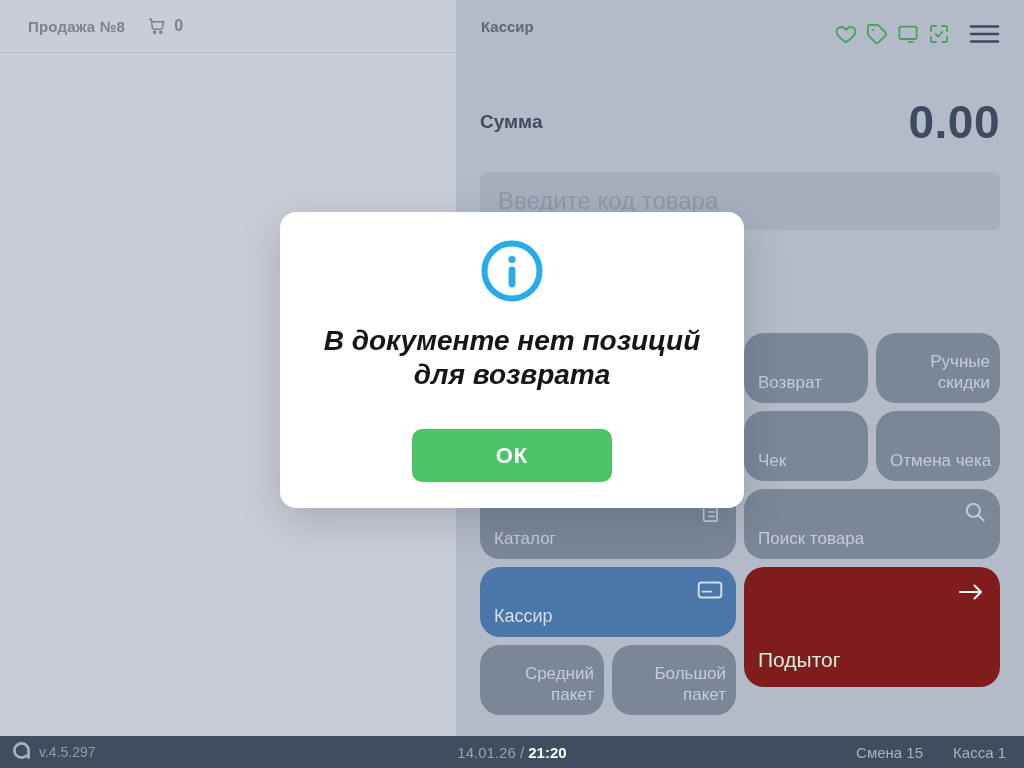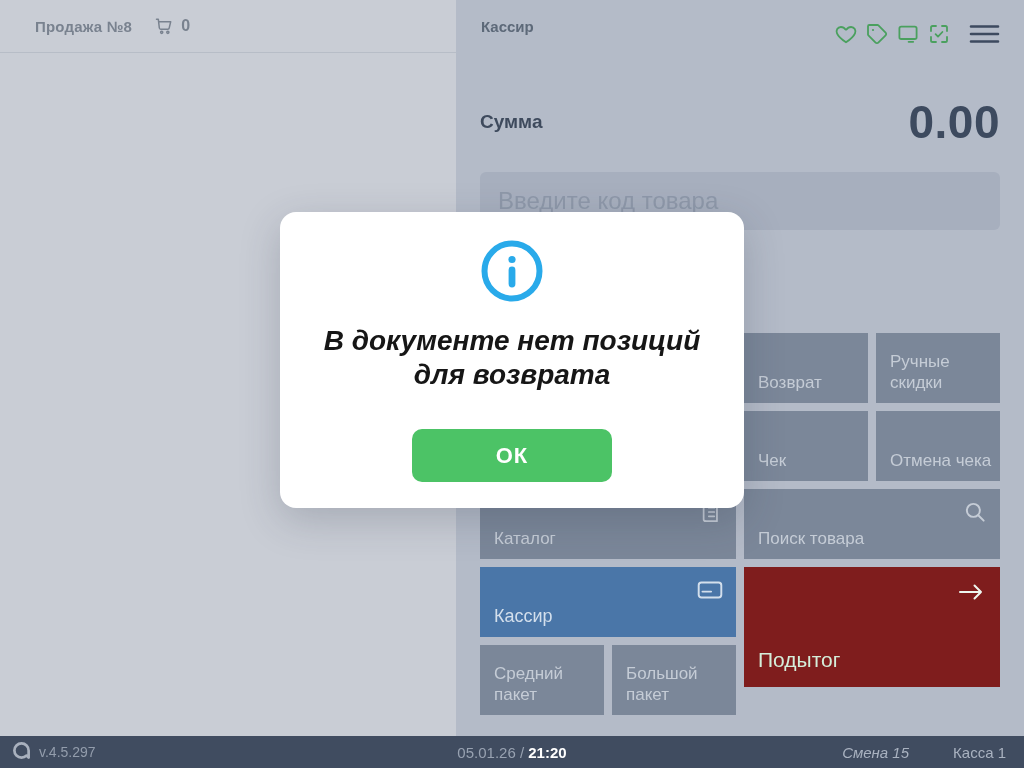--- a/index.html
+++ b/index.html
@@ -3,21 +3,21 @@
 <meta charset="utf-8">
 <style>
   * { margin:0; padding:0; box-sizing:border-box; }
   html,body { width:1024px; height:768px; overflow:hidden;
     font-family:"Liberation Sans", sans-serif; }
   .stage { position:relative; width:1024px; height:768px; background:#c9cdd5; }
 
   
   .left-panel { position:absolute; left:0; top:0; width:456px; height:736px; background:#c9cdd5; }
   .left-header { position:absolute; left:0; top:0; width:472px; height:53px;
-    border-bottom:1px solid #b7bdc7; display:flex; align-items:center; padding:0 35px; }
+    border-bottom:1px solid #b7bdc7; display:flex; align-items:center; padding:0 28px; }
   .sale-title { font-size:15px; font-weight:700; color:#79828f; letter-spacing:.2px; }
   .cart-group { display:flex; align-items:center; margin-left:22px; color:#79828f; }
   .cart-group svg { display:block; }
   .cart-count { font-size:16px; font-weight:700; color:#79828f; margin-left:7px; }
 
   
   .right-panel { position:absolute; left:456px; top:0; width:568px; height:736px; background:#b4bbc8; }
   .cashier-label { position:absolute; left:25px; top:18px; font-size:15px; font-weight:700; color:#5d6979; }
   .toolbar { position:absolute; top:22px; right:24px; display:flex; align-items:center; }
   .tb-icon { color:#4aa05e; margin-left:7px; cursor:pointer; }
@@ -28,21 +28,21 @@
     display:flex; align-items:center; justify-content:space-between; }
   .sum-label { font-size:19px; font-weight:700; color:#3e4a5d; }
   .sum-value { font-size:46px; font-weight:700; color:#3d4a5f; letter-spacing:.5px; }
 
   .code-input { position:absolute; left:24px; top:172px; width:520px; height:58px;
     background:#a7afbe; border:none; border-radius:6px; padding:0 18px;
     font-size:24px; color:#3e4a5d; font-family:"Liberation Sans", sans-serif; }
   .code-input::placeholder { color:#8e98a9; opacity:1; }
 
   
-  .btn { position:absolute; border-radius:0; background:#7b8799; cursor:pointer; }
+  .btn { position:absolute; border-radius:20px; background:#7b8799; cursor:pointer;text-align:right; }
   .btn .lbl { position:absolute; left:14px; bottom:10px; font-size:17px;
     color:#c5ccd6; line-height:1.25; max-width:100px; }
   .btn .lbl.wide { max-width:220px;margin-top:8px; }
   .btn .ico { position:absolute; right:12px; top:10px; color:#c5ccd6; }
   .btn .ico svg { display:block; }
   .btn-vozvrat       { left:288px; top:333px; width:124px; height:70px; }
   .btn-ruch-skidki   { left:420px; top:333px; width:124px; height:70px; }
   .btn-chek          { left:288px; top:411px; width:124px; height:70px; }
   .btn-otmena-cheka  { left:420px; top:411px; width:124px; height:70px; }
   .btn-katalog       { left:24px;  top:489px; width:256px; height:70px; }
@@ -71,21 +71,21 @@
   
   .status-bar { position:absolute; left:0; top:736px; width:1024px; height:32px;
     background:#404c60; display:flex; align-items:center; font-size:14px; }
   .sb-left { display:flex; align-items:center; margin-left:12px; }
   .sb-logo { color:#a9b1be; }
   .sb-version { color:#939dac; margin-left:8px; font-size:14px; }
   .sb-center { position:absolute; left:50%; transform:translateX(-50%);
     color:#98a2b1; font-size:15px; }
   .sb-center .time { color:#ffffff; font-weight:700; }
   .sb-right { position:absolute; right:18px; display:flex; color:#a9b2c0; font-size:15px; }
-  .sb-shift { margin-right:44px;font-style:italic; }
+  .sb-shift { margin-right:30px; }
 </style>
 </head>
 <body>
 
 <div class="stage">
 
   <div class="left-panel">
     <div class="left-header">
       <span class="sale-title">Продажа №8</span>
       <span class="cart-group">
@@ -223,21 +223,21 @@
   <div class="status-bar">
     <div class="sb-left">
       <span class="sb-logo">
         <svg width="19" height="19" viewBox="0 0 24 24" fill="none" stroke="currentColor" stroke-width="3.4" stroke-linecap="round">
           <path d="M21 12a9 9 0 1 0-9 9c2.5 0 4.7-1 6.4-2.6L21 21v-9z" stroke-linejoin="round"></path>
         </svg>
       </span>
       <span class="sb-version">v.4.5.297</span>
     </div>
     <div class="sb-center">
-      <span>05.01.26</span><span> / </span><span class="time">21:20</span>
+      <span>14.01.26</span><span> / </span><span class="time">21:20</span>
     </div>
     <div class="sb-right">
       <span class="sb-shift">Смена 15</span>
       <span>Касса 1</span>
     </div>
   </div>
 
 </div>
 
 </body></html>

